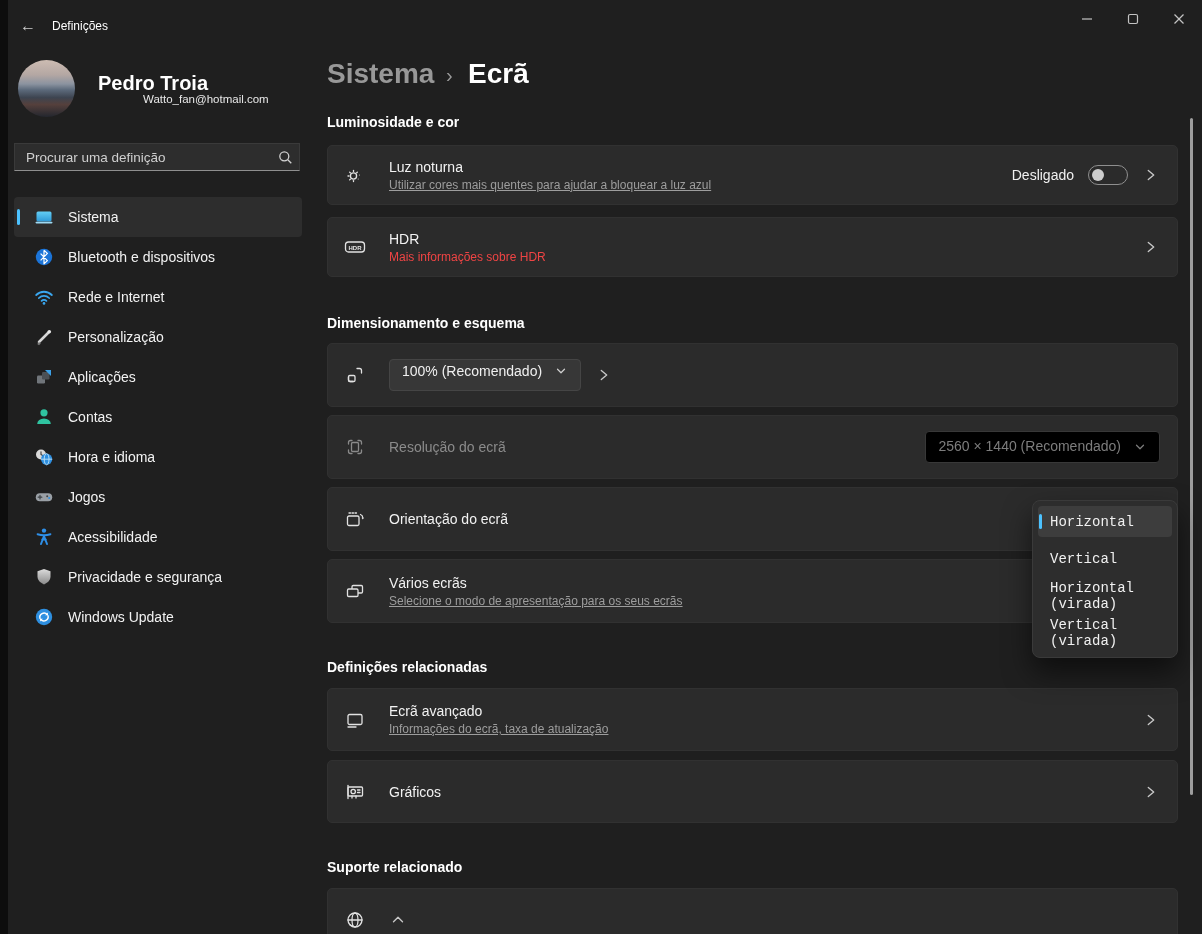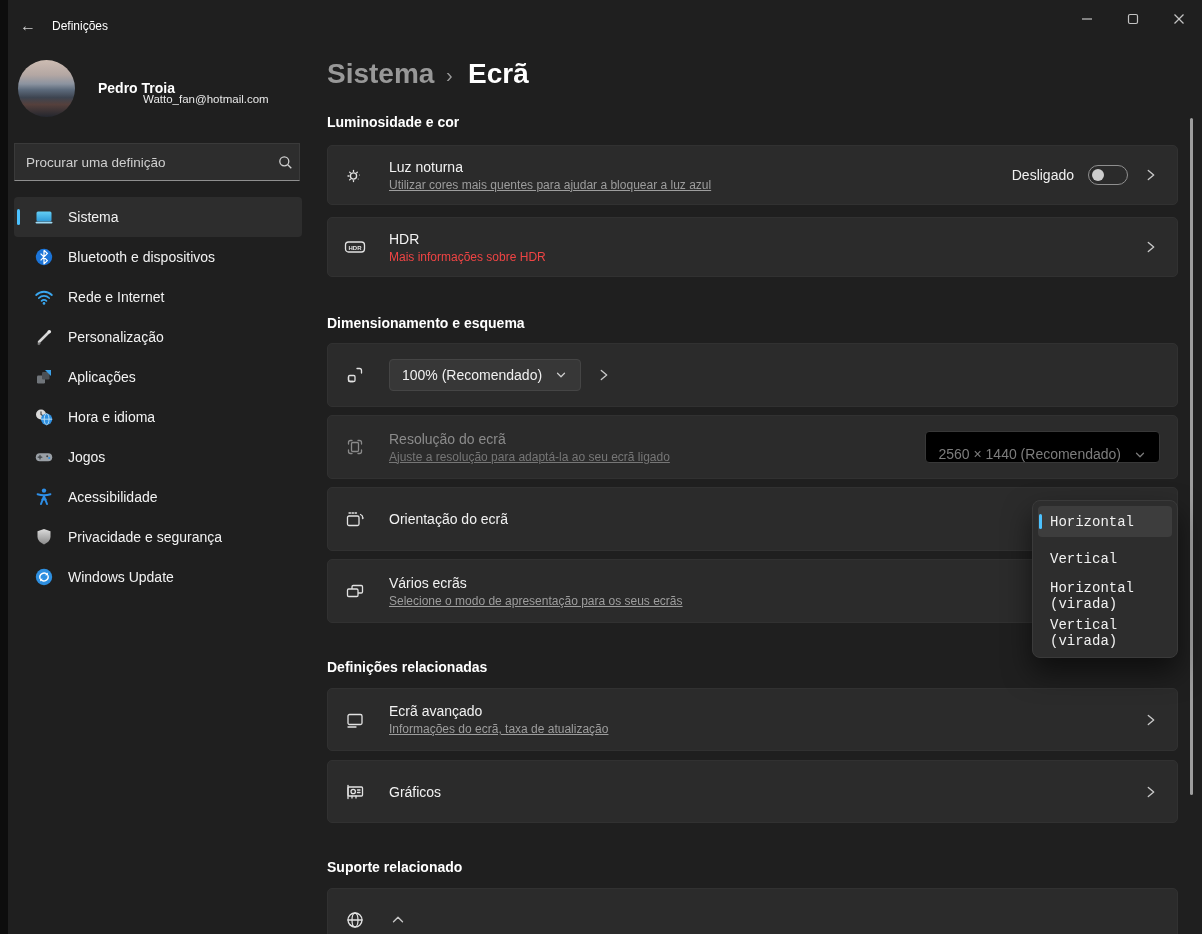--- a/index.html
+++ b/index.html
@@ -20,25 +20,25 @@
   .back-btn { left:16px; top:14px; width:24px; height:24px; color:#cfcfcf; font-size:16px;
               display:flex; align-items:center; justify-content:center; cursor:pointer; }
   .win-title { left:52px; top:19px; font-size:12px; color:#ffffff; }
   .win-controls { right:0; top:0; height:40px; display:flex; }
   .win-btn { width:46px; height:38px; display:flex; align-items:center; justify-content:center; }
   .win-btn svg { stroke:#c3c3c3; stroke-width:1.2; fill:none; }
 
   
   .avatar { left:18px; top:60px; width:57px; height:57px; border-radius:50%;
     background:linear-gradient(to bottom,#cdbcb2 0%,#b4a7a3 26%,#8b93a0 42%,#5d6b7c 52%,#3d4450 66%,#55403c 78%,#23262e 100%); }
-  .profile-name { left:98px; top:80px; font-size:14px; font-weight:700; color:#ffffff; }
+  .profile-name { left:98px; top:72px; font-size:20px; font-weight:700; color:#ffffff; }
   .profile-email { left:98px; top:93px; font-size:11.5px; color:#e8e8e8;margin-left:45px; }
 
   
-  .search-box { left:14px; top:143px; width:286px; height:38px; background:#2d2d2d;
+  .search-box { left:14px; top:143px; width:286px; height:28px; background:#2d2d2d;
     border:1px solid #3a3a3a; border-bottom:1px solid #8f8f8f; border-radius:0;
     display:flex; align-items:center; }
   .search-box input { flex:1; background:transparent; border:none; outline:none;
     color:#e6e6e6; font-size:13.5px; padding:0 8px 0 11px; font-family:"Liberation Sans",sans-serif; }
   .search-box input::placeholder { color:#cfcfcf; }
   .search-glyph { width:28px; display:flex; justify-content:center; }
 
   
   .nav { left:8px; top:197px; width:300px; }
   .nav-item { position:relative; margin:0 6px; height:40px; border-radius:4px;
@@ -70,21 +70,21 @@
   .line-ico { stroke:#e2e2e2; stroke-width:1.3; fill:none; stroke-linecap:round; stroke-linejoin:round; }
   .line-ico.dim { stroke:#8a8a8a; }
 
   .toggle { width:40px; height:20px; border:1px solid #8f8f8f; border-radius:10px;
     position:relative; cursor:pointer; }
   .toggle .knob { position:absolute; left:3px; top:3px; width:12px; height:12px;
     border-radius:50%; background:#cdcdcd; }
   .toggle-label { font-size:14px; color:#f0f0f0; }
 
   .select-btn { height:32px; background:#373737; border:1px solid #454545; border-radius:4px;
-    display:flex; align-items:center; gap:12px; padding:0 12px 0 12px; cursor:pointer; }
+    display:flex; align-items:center; gap:12px; padding:0 12px 8px 12px; cursor:pointer; }
   .select-btn .val { font-size:14px; color:#f0f0f0; white-space:nowrap; }
   .select-btn.disabled { background:#000000; border-color:#383838; cursor:default;align-items:flex-end; }
   .select-btn.disabled .val { color:#7d7d7d; }
 
   .chev { flex:0 0 auto; display:flex; }
   .chev svg { stroke:#c8c8c8; stroke-width:1.5; fill:none; stroke-linecap:round; stroke-linejoin:round; }
 
   
   .flyout { left:1032px; top:500px; width:146px; background:#2d2d2d;
     border:1px solid #3a3a3a; border-radius:8px; box-shadow:0 14px 28px rgba(0,0,0,.55);
@@ -186,20 +186,27 @@
 
   <div class="nav-item">
     <svg class="nav-ico" viewBox="0 0 20 20">
       <rect x="3" y="8.5" width="8" height="8" rx="1.2" fill="#70757a"></rect>
       <rect x="8" y="5" width="7.5" height="7.5" rx="1.2" fill="#4b5055"></rect>
       <path d="M11 3 H17 V9 Z" fill="#3ca1e8"></path>
     </svg>
     <span class="nav-label">Aplicações</span>
   </div>
 
+  <div class="nav-item">
+    <svg class="nav-ico" viewBox="0 0 20 20">
+      <circle cx="10" cy="5.8" r="3.6" fill="#2fc3a0"></circle>
+      <path d="M3.2 17 a6.8 5.6 0 0 1 13.6 0 Z" fill="#2fc3a0"></path>
+    </svg>
+    <span class="nav-label">Contas</span>
+  </div>
 
   <div class="nav-item">
     <svg class="nav-ico" viewBox="0 0 20 20">
       <circle cx="7" cy="7.5" r="5" fill="#d9d9d9"></circle>
       <path d="M7 4.8 V7.5 L9 8.8" stroke="#3c3c3c" stroke-width="1.1" fill="none" stroke-linecap="round"></path>
       <circle cx="12.6" cy="12.2" r="5.6" fill="#2e8fe0"></circle>
       <ellipse cx="12.6" cy="12.2" rx="2.4" ry="5.6" fill="none" stroke="#bfe2f7" stroke-width="0.9"></ellipse>
       <line x1="7" y1="12.2" x2="18.2" y2="12.2" stroke="#bfe2f7" stroke-width="0.9"></line>
     </svg>
     <span class="nav-label">Hora e idioma</span>
@@ -337,21 +344,20 @@
     <svg class="line-ico dim" width="22" height="22" viewBox="0 0 22 22">
       <path d="M4.5 8 V6.5 a2 2 0 0 1 2 -2 H8"></path>
       <path d="M17.5 8 V6.5 a2 2 0 0 0 -2 -2 H14"></path>
       <path d="M4.5 14 v1.5 a2 2 0 0 0 2 2 H8"></path>
       <path d="M17.5 14 v1.5 a2 2 0 0 1 -2 2 H14"></path>
       <rect x="7.5" y="6.5" width="7" height="9" rx="1.2"></rect>
     </svg>
   </span>
   <span class="texts">
     <div class="card-title">Resolução do ecrã</div>
-    <div class="card-sub">Ajuste a resolução para adaptá-la ao seu ecrã ligado</div>
   </span>
   <span class="right">
     <span class="select-btn disabled">
       <span class="val">2560 × 1440 (Recomendado)</span>
       <svg width="14" height="14" viewBox="0 0 16 16">
           <polyline points="4,6 8,10 12,6" stroke="#7d7d7d" stroke-width="1.4" fill="none" stroke-linecap="round" stroke-linejoin="round"></polyline>
         </svg>
     </span>
   </span>
 </div>

